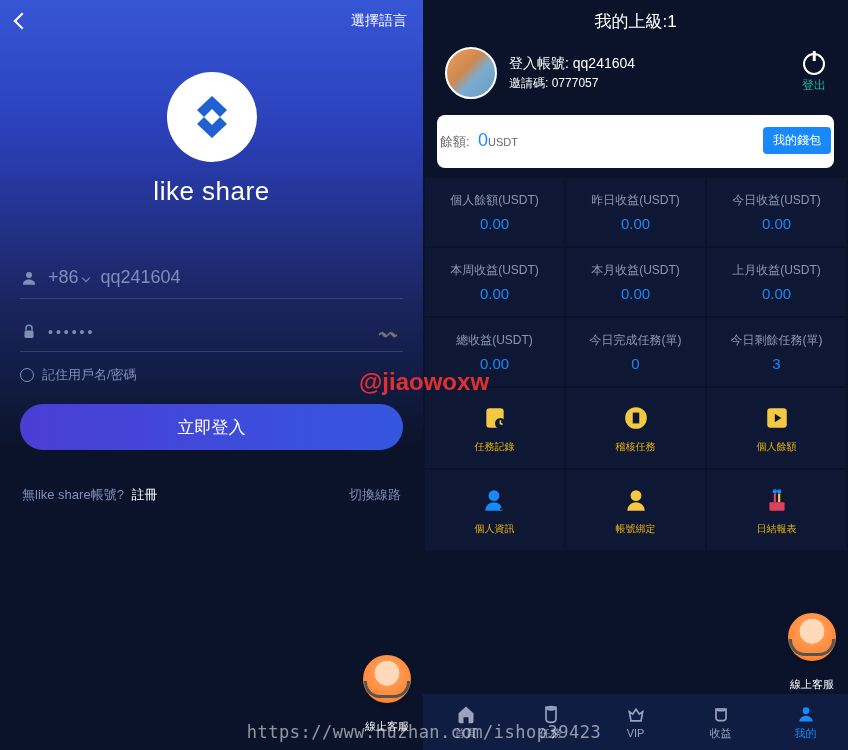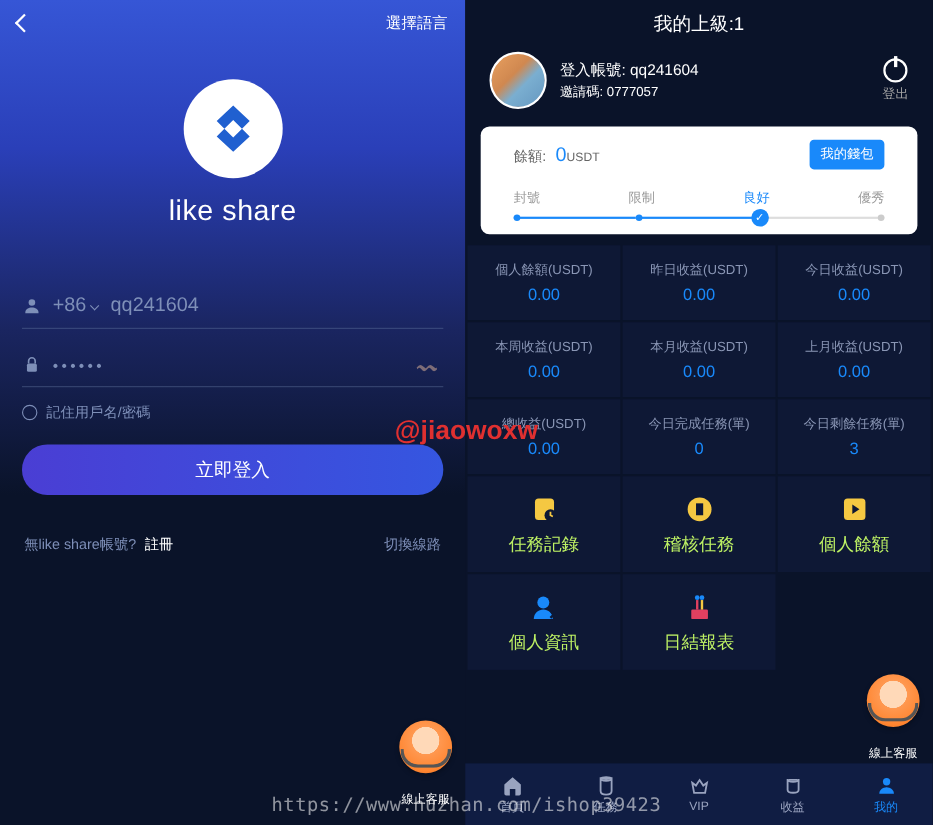--- a/index.html
+++ b/index.html
@@ -33,25 +33,25 @@
 .reg { color:#fff; margin-left:4px; }
 .foot-r { color:#7e8fb8; }
 
 
 .rtitle { text-align:center; color:#fff; font-size:17px; padding:10px 0 6px; }
 .user-row { display:flex; align-items:center; padding:8px 22px 10px; }
 .avatar { width:52px; height:52px; border-radius:50%; border:2px solid #fff; background:linear-gradient(135deg,#e8a060 0%,#d08850 40%,#7aaed0 60%,#6598c0 100%); }
 .uinfo { flex:1; margin-left:12px; color:#fff; font-size:14px; }
 .uinfo .b { font-weight:500; }
 .uinfo .s { font-size:12px; margin-top:2px; }
-.logout { text-align:center; color:#a3a3a3; font-size:12px; }
+.logout { text-align:center; color:#14b8a6; font-size:12px; }
 .pwr { width:22px; height:22px; border:2.5px solid #fff; border-radius:50%; margin:0 auto 2px; position:relative; }
 .pwr::after { content:''; position:absolute; width:2.5px; height:10px; background:#fff; top:-4px; left:50%; transform:translateX(-50%); }
 
-.wallet-card { background:#fff; border-radius:8px; margin:6px 14px 10px; padding:12px 30px 14px; }
+.wallet-card { background:#fff; border-radius:8px; margin:6px 14px 10px; padding:12px 3px 14px; }
 .wc-top { display:flex; justify-content:space-between; align-items:center; }
 .bal-lbl { color:#666; font-size:13px; }
 .bal-v { color:#1989fa; font-size:18px; margin-left:4px; }
 .bal-u { color:#666; font-size:11px; }
 .wallet-btn { background:#1989fa; color:#fff; border:none; border-radius:4px; padding:5px 10px; font-size:12px; cursor:pointer; }
 .status-bar { margin-top:18px; position:relative; }
 .sb-labels { display:flex; justify-content:space-between; font-size:12px; }
 .sb-labels span { color:#999; }
 .sb-labels .active { color:#1989fa; }
 .sb-line { position:relative; height:2px; margin-top:8px; }
@@ -60,35 +60,35 @@
 .sb-check { position:absolute; width:16px; height:16px; background:#1989fa; border-radius:50%; top:-7px; display:flex; align-items:center; justify-content:center; color:#fff; font-size:10px; }
 
 .stats-grid { display:grid; grid-template-columns:repeat(3,1fr); gap:2px; padding:0 2px; }
 .stat { background:#0e1835; text-align:center; padding:14px 4px; }
 .stat-l { color:#8a96b5; font-size:12px; }
 .stat-v { color:#1989fa; font-size:15px; margin-top:6px; }
 
 .action-grid { display:grid; grid-template-columns:repeat(3,1fr); gap:2px; padding:0 2px; margin-top:2px; }
 .action { background:#0e1835; text-align:center; padding:16px 4px 14px; }
 .action-ico { width:28px; height:28px; margin:0 auto 8px; display:flex; align-items:center; justify-content:center; }
-.action-t { color:#bef264; font-size:16px; font-weight:500; }
+.action-t { color:#eab308; font-size:10px; font-weight:500; }
 
 .bottom-nav { position:absolute; bottom:0; left:0; right:0; height:56px; background:#101d43; display:flex; }
 .nav-item { flex:1; display:flex; flex-direction:column; align-items:center; justify-content:center; gap:2px; color:#99a3bf; font-size:11px; }
 .nav-item.active { color:#1989fa; }
 .nav-ico { width:20px; height:20px; }
 
 
 .support { position:absolute; bottom:58px; right:12px; text-align:center; }
 .sup-circ { width:48px; height:48px; border-radius:50%; background:radial-gradient(circle at 50% 38%,#ffd9b8 32%,#ff9850 33%,#ff8530 72%,#d8691e 100%); margin:0 auto; position:relative; box-shadow:0 2px 5px rgba(0,0,0,.3); }
 .sup-circ::before { content:''; position:absolute; width:40px; height:14px; border:3px solid #555; border-top:none; border-radius:0 0 16px 16px; left:1px; bottom:5px; }
 .sup-t { color:#fff; font-size:11px; margin-top:16px; }
 .left .support { bottom:16px; }
 
-.wm { position:absolute; color:#e03030; font-size:24px; font-weight:600; left:50%; top:378px; transform:translateX(-50%); white-space:nowrap; z-index:99; }
+.wm { position:absolute; color:#e03030; font-size:24px; font-weight:600; left:50%; top:368px; transform:translateX(-50%); white-space:nowrap; z-index:99; }
 .url-wm { position:absolute; bottom:8px; left:50%; transform:translateX(-50%); color:rgba(255,255,255,.55); font-family:monospace; font-size:17px; white-space:nowrap; z-index:5; letter-spacing:.5px; }
 </style>
 </head>
 <body>
 
 <div class="panel left">
   <div class="hdr">
     <div class="back-chev"></div>
     <div class="lang">選擇語言</div>
   </div>
@@ -152,37 +152,20 @@
   </div>
 
   <div class="wallet-card">
     <div class="wc-top">
       <div>
         <span class="bal-lbl">餘額:</span>
         <span class="bal-v">0</span><span class="bal-u">USDT</span>
       </div>
       <button class="wallet-btn">我的錢包</button>
     </div>
-    <div class="status-bar">
-      <div class="sb-labels">
-        <span>封號</span>
-        <span>限制</span>
-        <span class="active">良好</span>
-        <span>優秀</span>
-      </div>
-      <div class="sb-line">
-        <div class="sb-seg" style="left:0;width:33%;background:#1989fa"></div>
-        <div class="sb-seg" style="left:33%;width:33%;background:#1989fa"></div>
-        <div class="sb-seg" style="left:66%;width:34%;background:#ddd"></div>
-        <div class="sb-dot" style="left:0"></div>
-        <div class="sb-dot" style="left:33%"></div>
-        <div class="sb-check" style="left:64%">✓</div>
-        <div class="sb-dot" style="left:calc(100% - 6px);background:#ccc"></div>
-      </div>
-    </div>
   </div>
 
   <div class="stats-grid" id="stats-grid">
       <div class="stat">
         <div class="stat-l">個人餘額(USDT)</div>
         <div class="stat-v">0.00</div>
       </div>
       <div class="stat">
         <div class="stat-l">昨日收益(USDT)</div>
         <div class="stat-v">0.00</div>
@@ -249,20 +232,29 @@
   <div class="action-grid" id="actions-2">
       <div class="action">
         <div class="action-ico">
           <svg viewBox="0 0 24 24" width="26" height="26">
             <circle cx="11" cy="8" r="5" fill="#1989fa"></circle>
             <path d="M3 22c0-5 4-8 8-8s8 3 8 8" fill="#1989fa"></path>
             <path d="M17 15l3 3-3 3" stroke="#0e1835" stroke-width="2" fill="none"></path>
           </svg>
         </div>
         <div class="action-t">個人資訊</div>
+      </div>
+      <div class="action">
+        <div class="action-ico">
+          <svg viewBox="0 0 24 24" width="26" height="26">
+            <circle cx="12" cy="8" r="5" fill="#f5c842"></circle>
+            <path d="M4 22c0-5 4-8 8-8s8 3 8 8" fill="#f5c842"></path>
+          </svg>
+        </div>
+        <div class="action-t">帳號綁定</div>
       </div>
       <div class="action">
         <div class="action-ico">
           <svg viewBox="0 0 24 24" width="26" height="26">
             <rect x="5" y="14" width="14" height="8" rx="1" fill="#e04060"></rect>
             <rect x="9" y="6" width="2" height="8" fill="#e04060"></rect>
             <rect x="13" y="6" width="2" height="8" fill="#f5c842"></rect>
             <circle cx="10" cy="4" r="2" fill="#1989fa"></circle>
             <circle cx="14" cy="4" r="2" fill="#1989fa"></circle>
           </svg>

